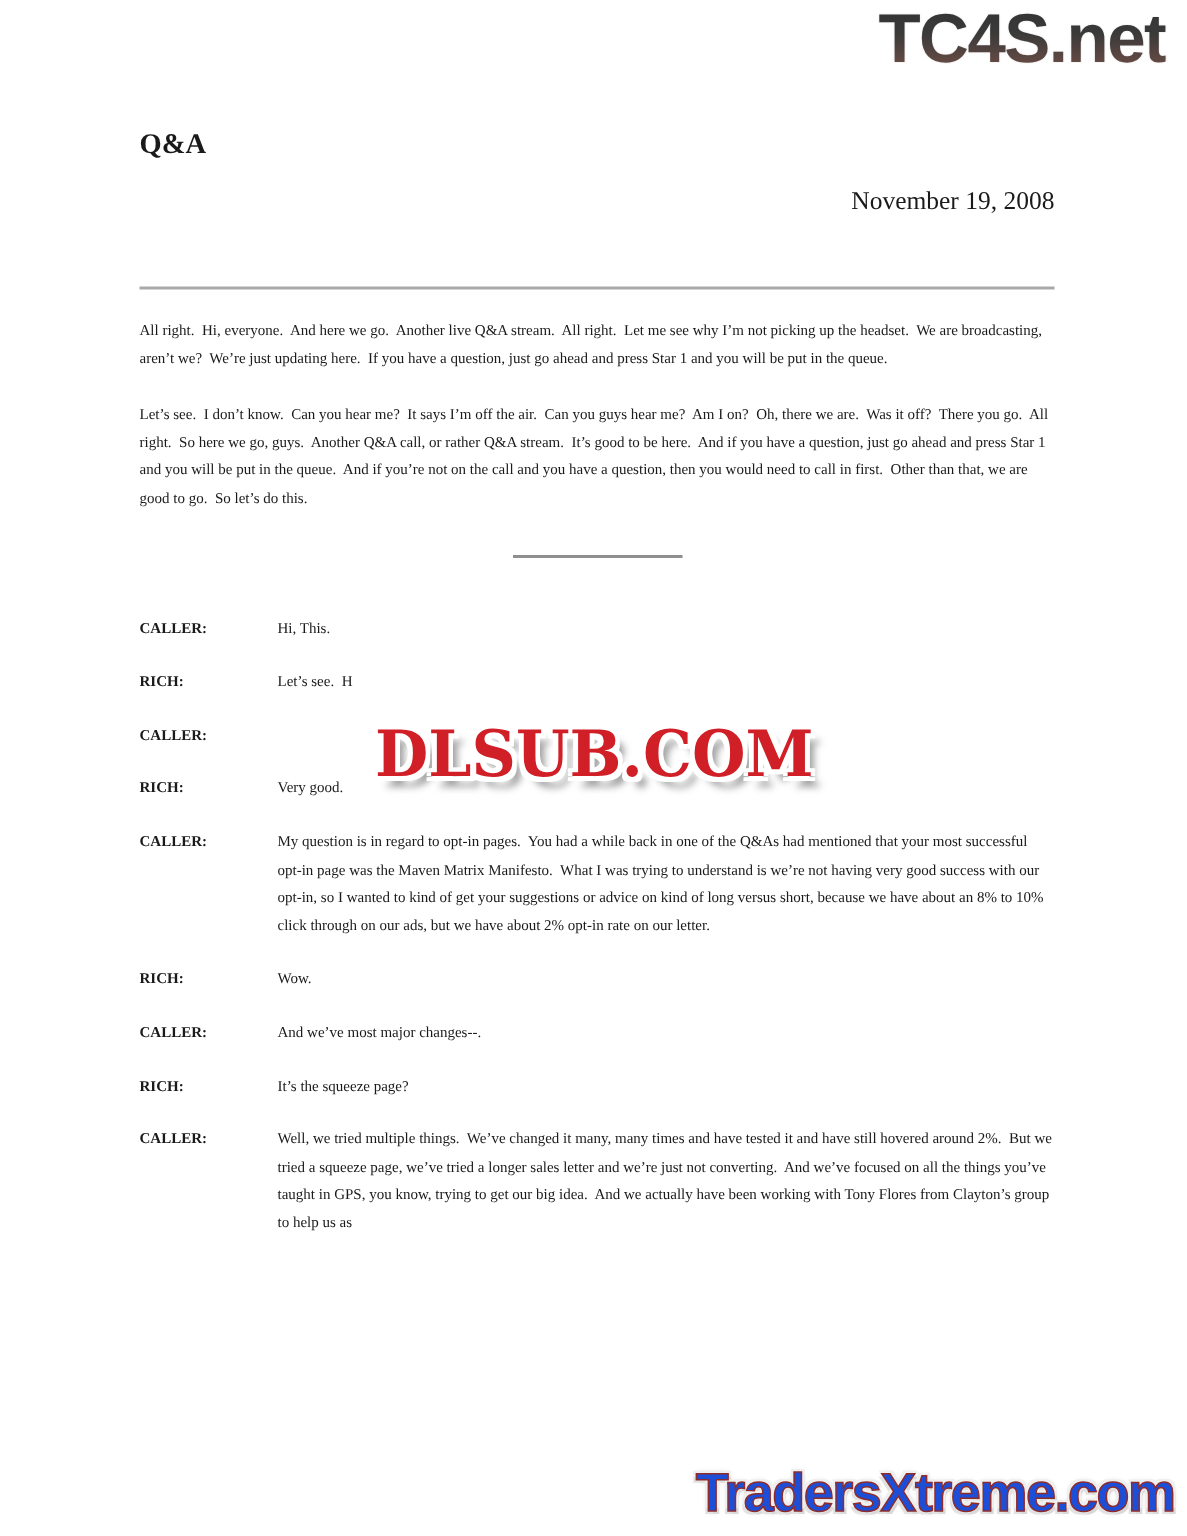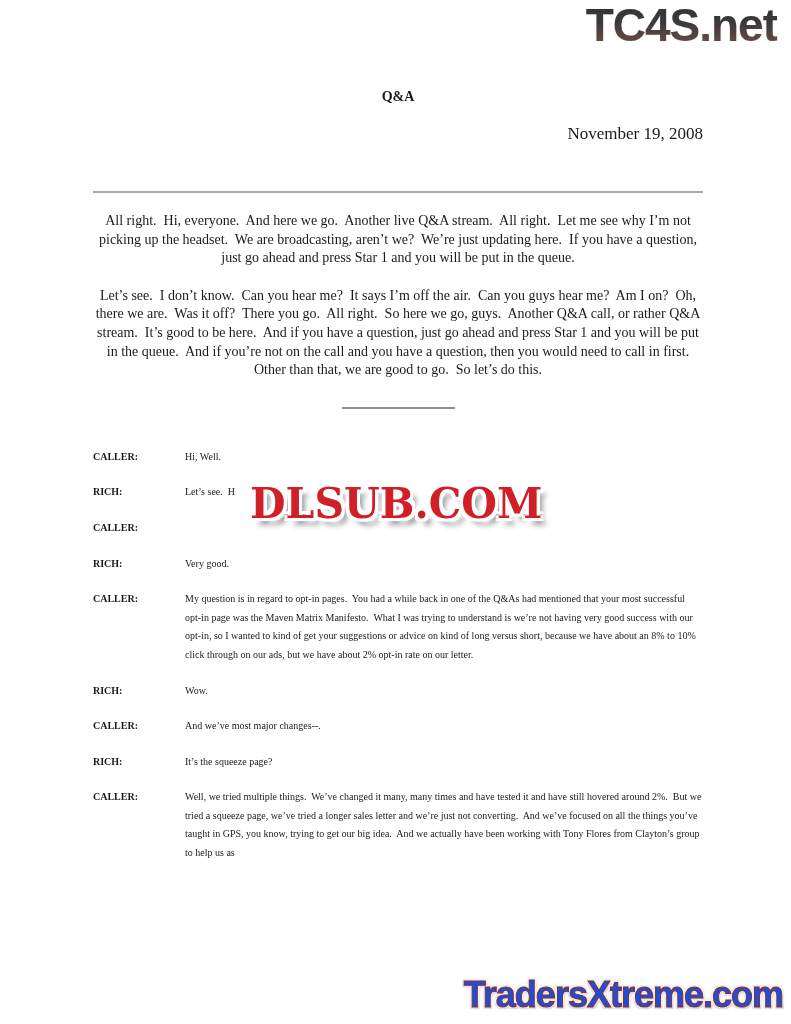--- a/index.html
+++ b/index.html
@@ -28,45 +28,44 @@
   }
 
   .content {
     position: relative;
     margin-left: 93px;
     width: 610px;
   }
 
   .doc-title {
     padding-top: 84px;
-    text-align: center;
-    font-size: 14px;
+    text-align: left;
+    font-size: 19px;
     font-weight: bold;
     line-height: 26px;
   }
   .doc-date {
     margin-top: 14px;
     text-align: right;
     font-size: 17px;
     line-height: 20px;
   }
 
   .full-rule {
     margin-top: 47px;
     height: 0;
     border: none;
     border-top: 2px solid #a9a9a9;
   }
 
   .para {
     margin: 0;
-    font-size: 14px;
+    font-size: 10px;
     line-height: 18.6px;
     white-space: pre-wrap;
-    text-align: center;
   }
   .intro .para { margin-top: 19px; }
 
   .short-rule {
     width: 113px;
     margin: 27px auto 0 auto;
     border: none;
     border-top: 2px solid #8f8f8f;
   }
 
@@ -136,21 +135,21 @@
   <p class="para">All right.  Hi, everyone.  And here we go.  Another live Q&amp;A stream.  All right.  Let me see why I’m not picking up the headset.  We are broadcasting, aren’t we?  We’re just updating here.  If you have a question, just go ahead and press Star 1 and you will be put in the queue.</p>
 
   <p class="para">Let’s see.  I don’t know.  Can you hear me?  It says I’m off the air.  Can you guys hear me?  Am I on?  Oh, there we are.  Was it off?  There you go.  All right.  So here we go, guys.  Another Q&amp;A call, or rather Q&amp;A stream.  It’s good to be here.  And if you have a question, just go ahead and press Star 1 and you will be put in the queue.  And if you’re not on the call and you have a question, then you would need to call in first.  Other than that, we are good to go.  So let’s do this.</p>
 </div>
 
   <hr class="short-rule">
 
   <div class="dialogue" id="dialogue-container">
   <div class="dialogue-row">
     <span class="speaker">CALLER:</span>
-    <span class="speech">Hi, Well.</span>
+    <span class="speech">Hi, This.</span>
   </div>
 
   <div class="dialogue-row">
     <span class="speaker">RICH:</span>
     <span class="speech">Let’s see.  H</span>
   </div>
 
   <div class="dialogue-row">
     <span class="speaker">CALLER:</span>
   </div>

